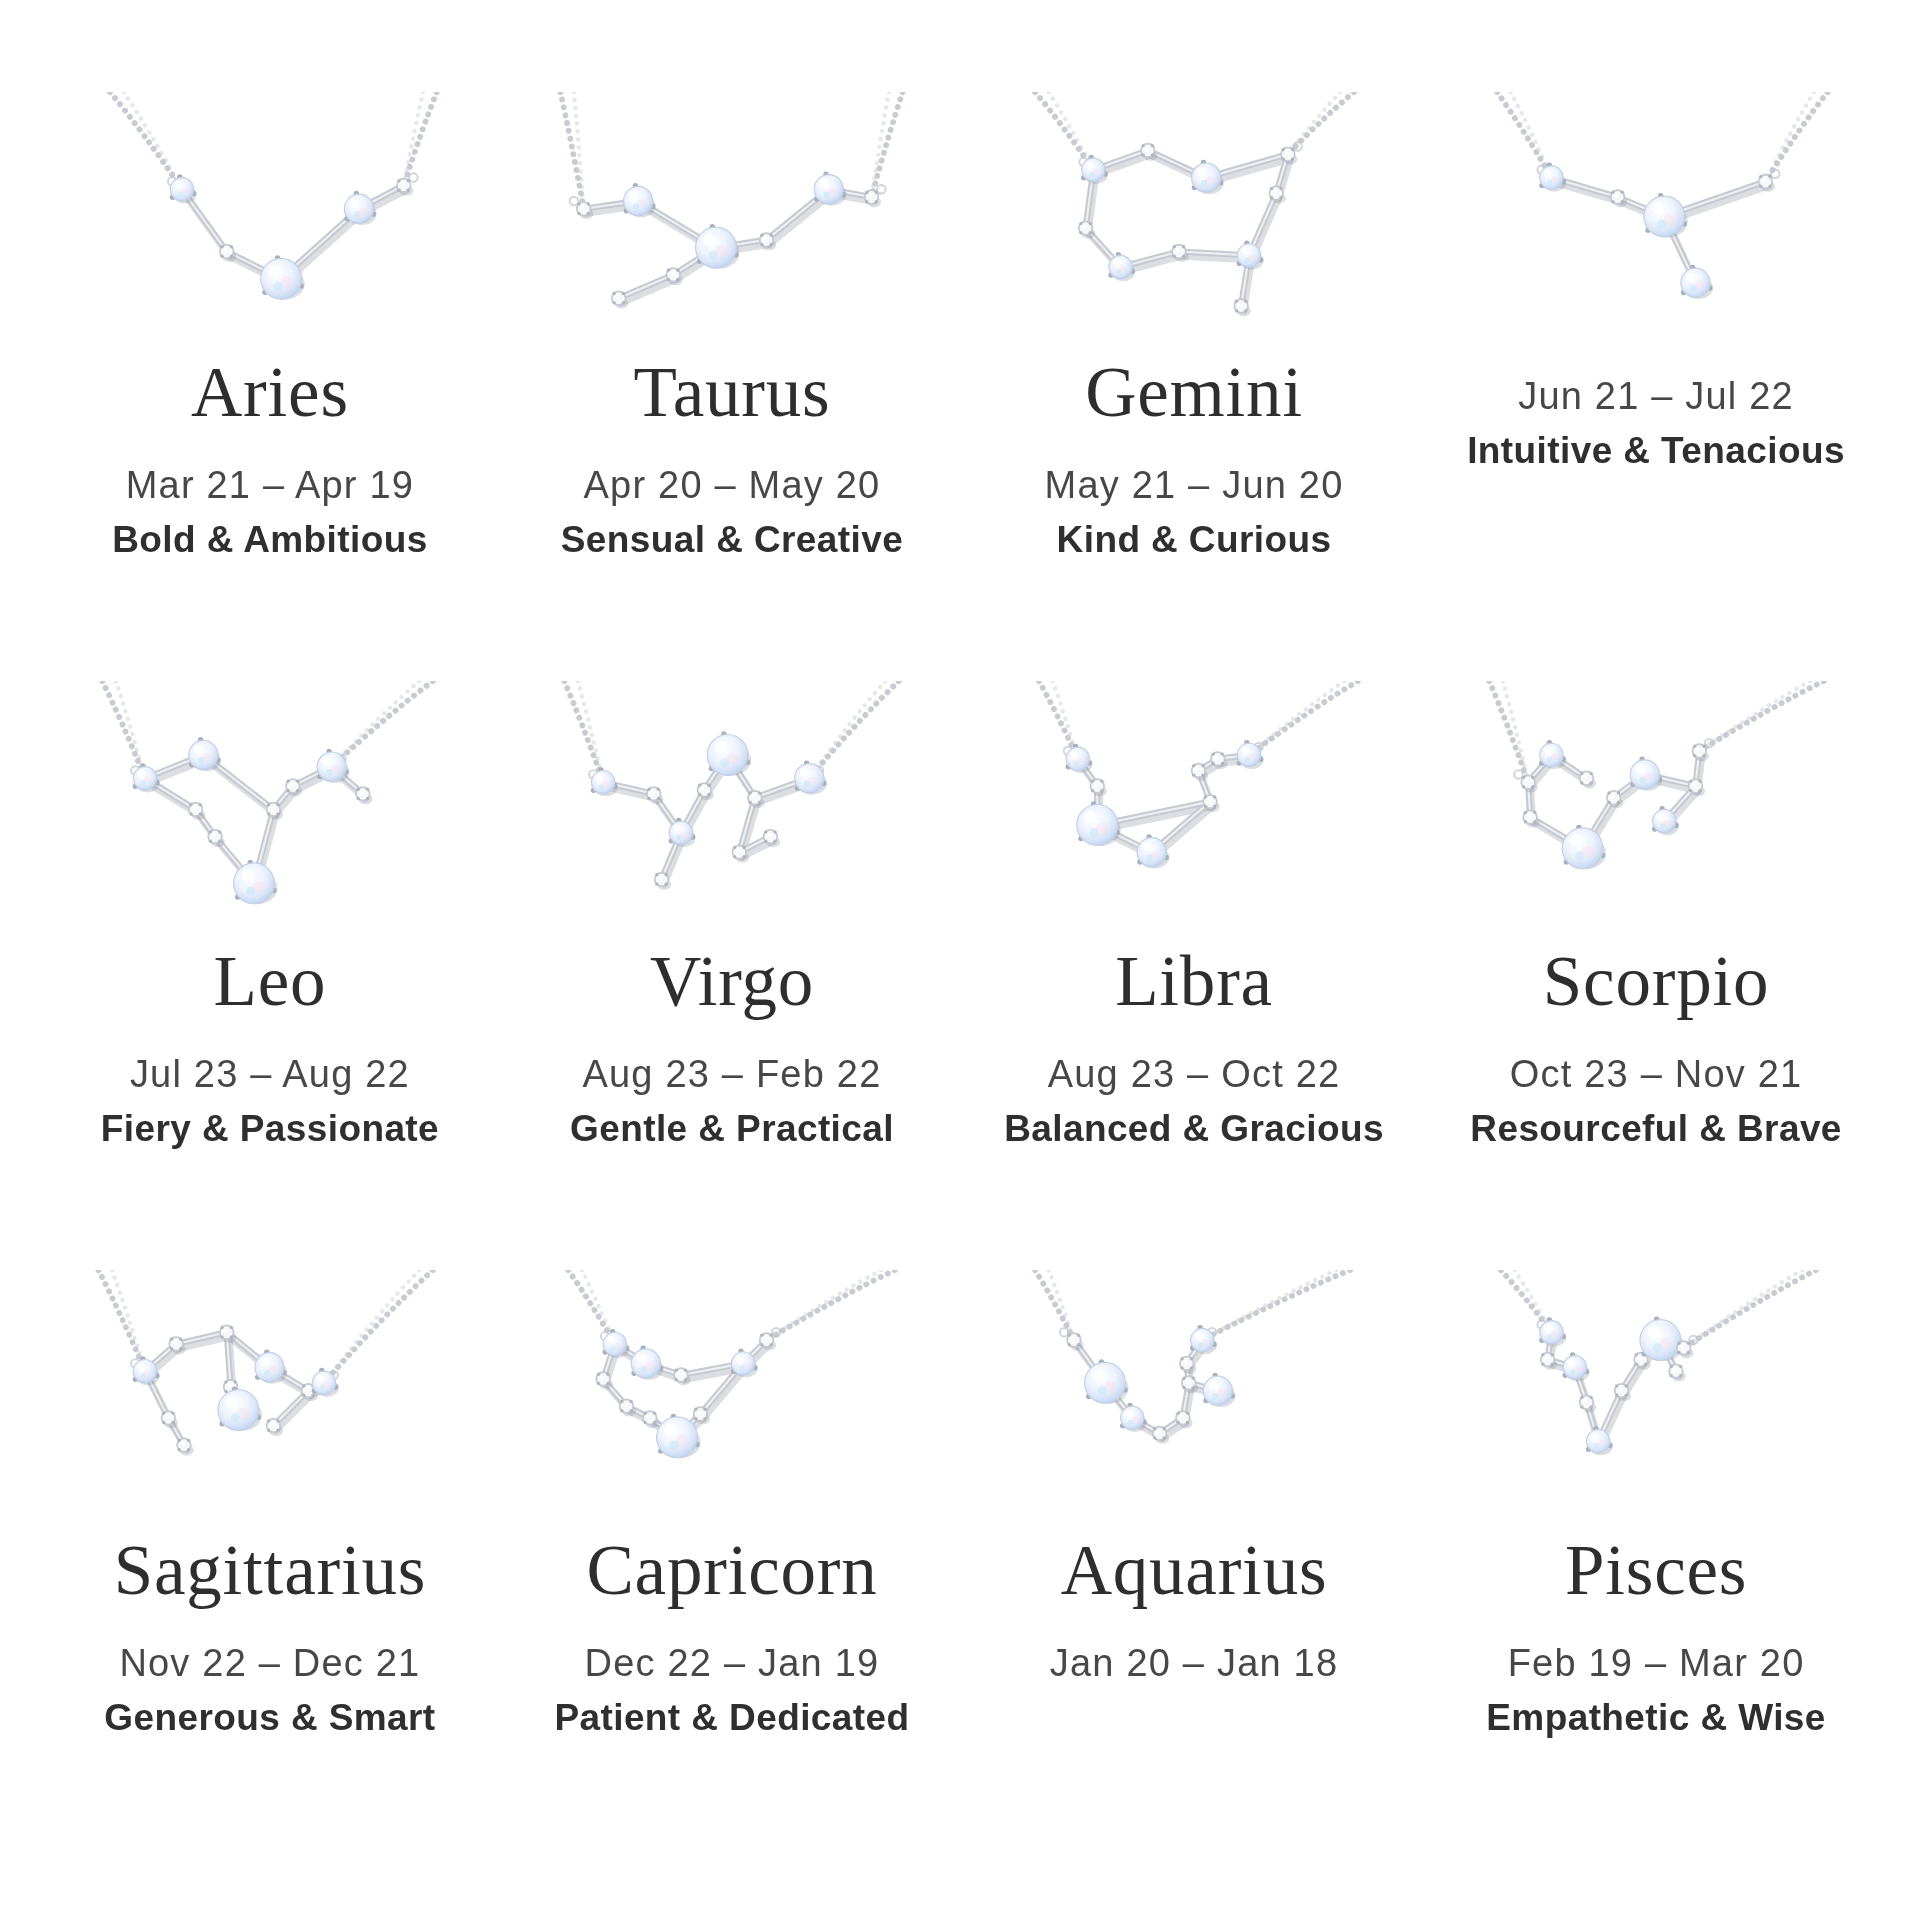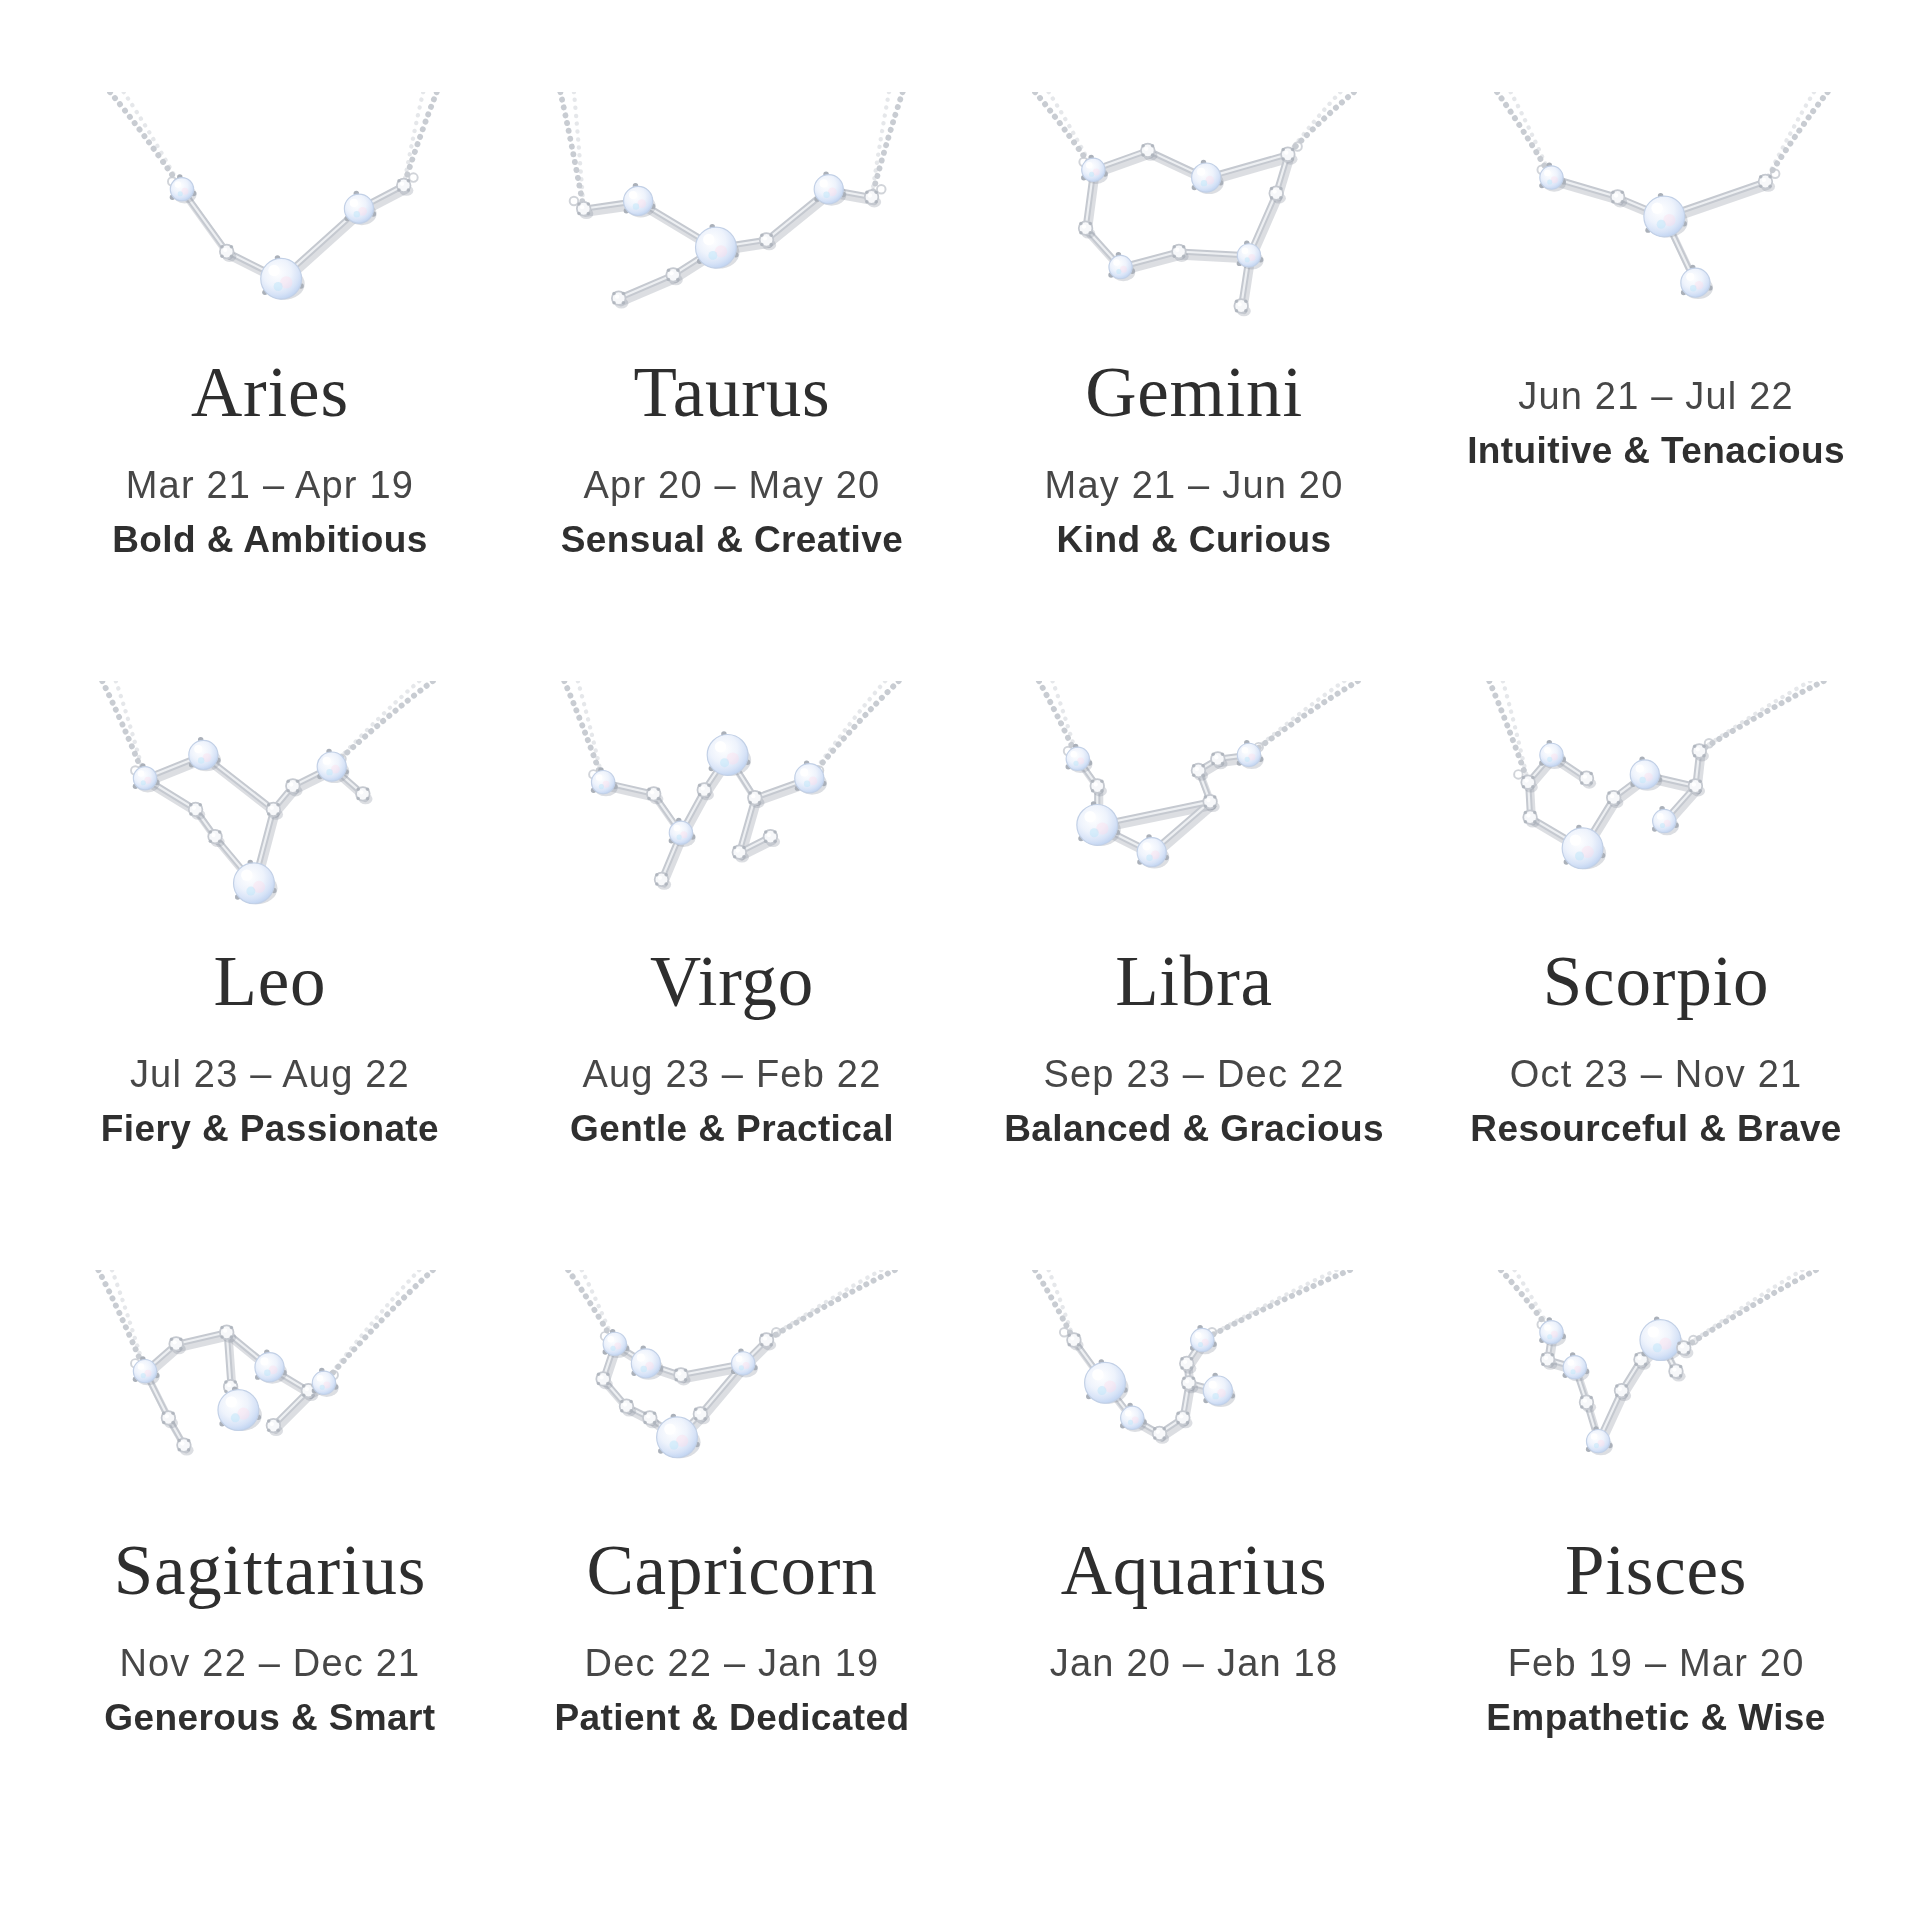--- a/index.html
+++ b/index.html
@@ -771,21 +771,21 @@
           <circle cx="134.0140327730298" cy="40.18892891728428" r="1.4" fill="#aab0b9"></circle>
           <circle cx="123.09731556403854" cy="42.11384070199385" r="1.4" fill="#aab0b9"></circle>
           <circle cx="126.88865166293165" cy="31.69723038072187" r="1.4" fill="#aab0b9"></circle>
           <circle cx="128" cy="38" r="6" fill="url(#ms6)" stroke="#c2d0e6" stroke-width="0.6"></circle>
           <circle cx="129.5" cy="39.08" r="1.7999999999999998" fill="#ffd9e8" opacity="0.35"></circle>
           <circle cx="127.1" cy="40.28" r="1.32" fill="#bee6fa" opacity="0.5"></circle>
           <circle cx="125.9" cy="35.6" r="1.6800000000000002" fill="rgba(255,255,255,0.95)"></circle>
         </svg>
       </div>
     <h2 class="title">Libra</h2>
-    <p class="dates">Sep 23 – Dec 22</p>
+    <p class="dates">Aug 23 – Oct 22</p>
     <p class="traits">Balanced &amp; Gracious</p>
   </section>
 
   <section class="cell">
     <div class="art">
         <svg viewBox="0 0 200 128" aria-hidden="true">
           <defs>
             <radialGradient id="ms7" cx="40%" cy="35%" r="75%">
               <stop offset="0%" stop-color="#ffffff"></stop>
               <stop offset="45%" stop-color="#eef3fc"></stop>

